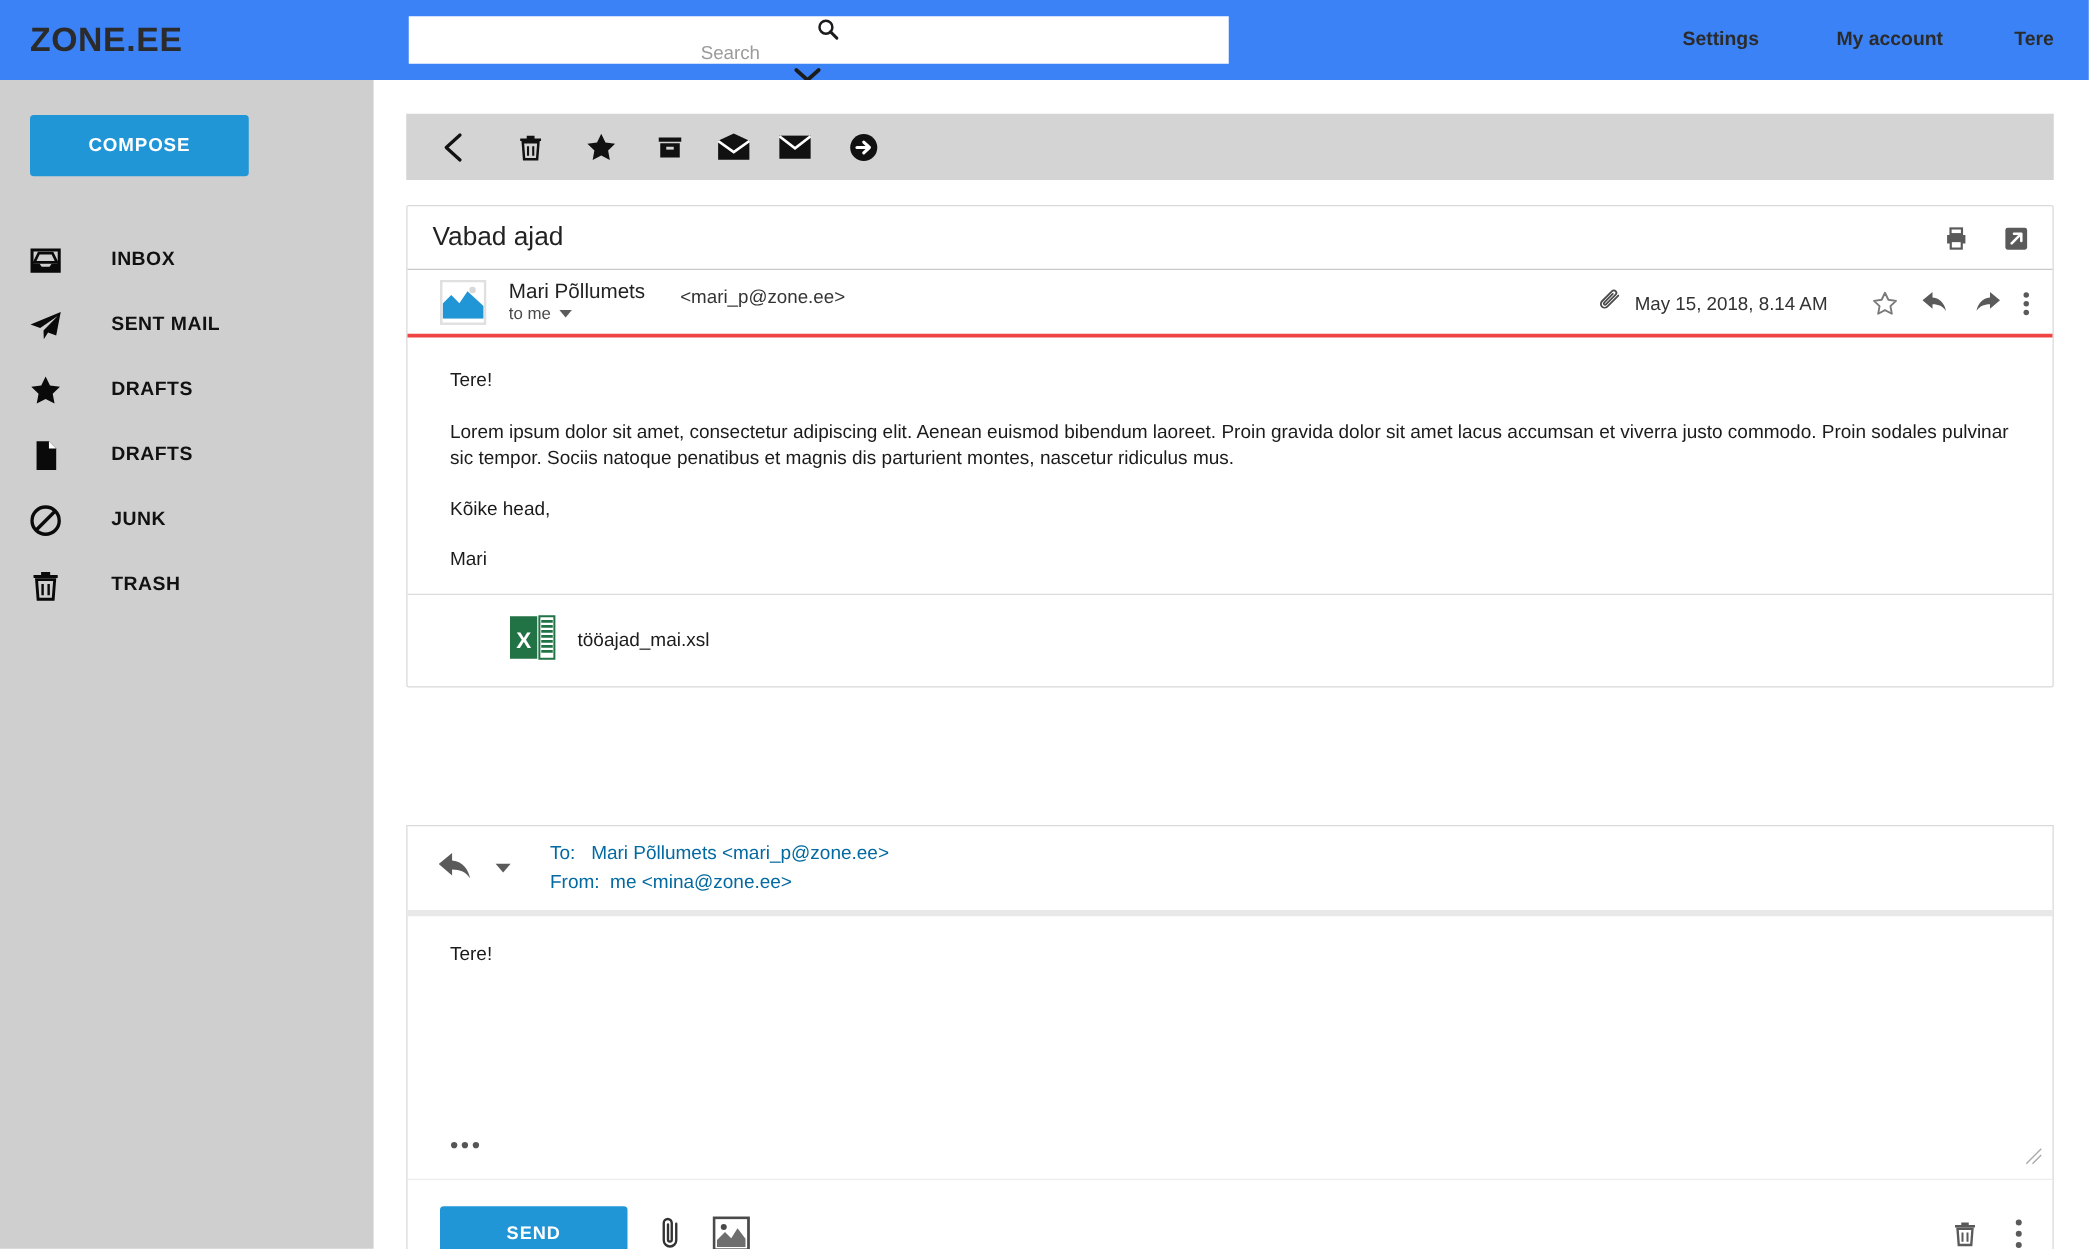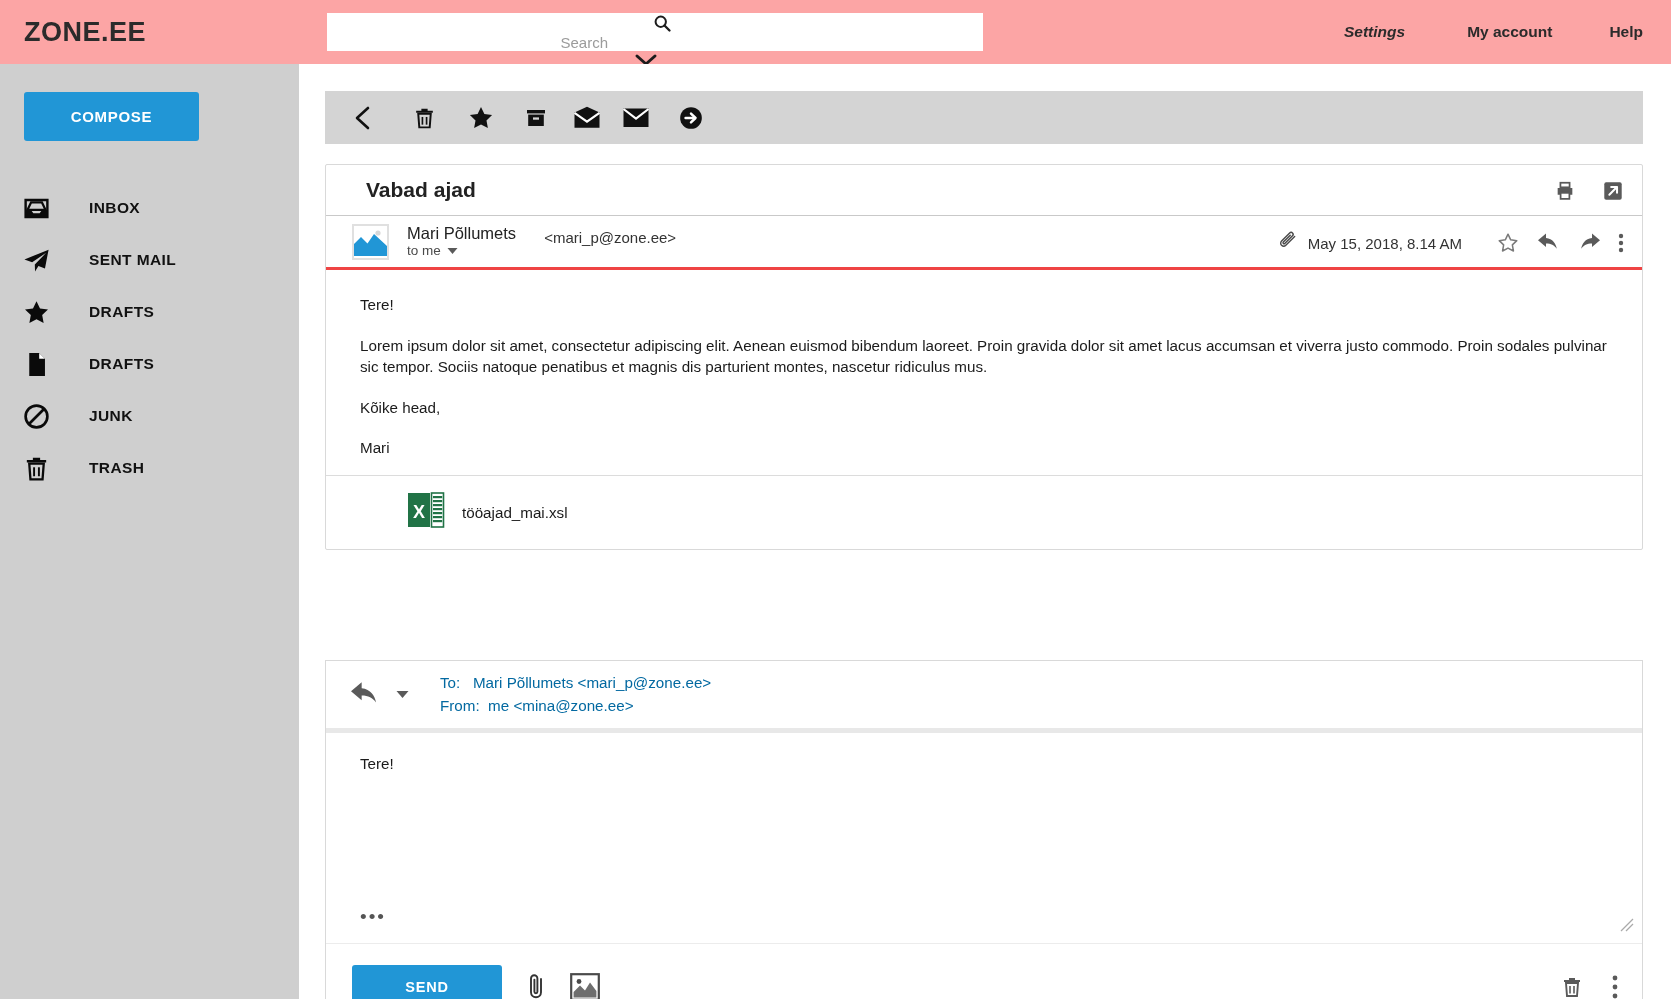--- a/index.html
+++ b/index.html
@@ -8,21 +8,21 @@
     width: 1671px; height: 999px;
     font-family: "Liberation Sans", sans-serif;
     background: #ffffff;
     overflow: hidden;
   }
 
   
   .topbar {
     position: absolute; left: 0; top: 0;
     width: 1671px; height: 64px;
-    background: #fca5a5;
+    background: #3b82f6;
     display: flex; align-items: center;
   }
   .brand {
     margin-left: 24px;
     font-size: 27px; font-weight: bold; color: #2b2b2b;
     letter-spacing: 0.5px;
     user-select: none;
   }
   .searchwrap {
     position: absolute; left: 327px; top: 13px;
@@ -43,21 +43,21 @@
   .topnav {
     position: absolute; right: 0; top: 0; height: 64px;
     display: flex; align-items: center;
   }
   .topnav a {
     color: #2b2b2b; font-size: 15.5px; font-weight: bold;
     text-decoration: none; margin-right: 0;
     padding: 0 0 0 0;
     user-select: none;
   }
-  .topnav .nav-settings { margin-right: 62px; font-style: italic; }
+  .topnav .nav-settings { margin-right: 62px; }
   .topnav .nav-account  { margin-right: 57px; }
   .topnav .nav-help     { margin-right: 28px; }
 
   
   .sidebar {
     position: absolute; left: 0; top: 64px;
     width: 299px; height: 935px;
     background: #cfcfcf;
   }
   .compose-btn {
@@ -104,21 +104,21 @@
     width: 1318px;
     border: 1px solid #d9d9d9;
     background: #fff;
     border-radius: 2px;
   }
   .msg-subject-row {
     height: 51px; border-bottom: 1px solid #c9c9c9;
     display: flex; align-items: center; position: relative;
   }
   .msg-subject {
-    margin-left: 40px; font-size: 21px; color: #222; font-weight: bold;
+    margin-left: 20px; font-size: 21px; color: #222; font-weight: normal;
   }
   .subject-actions {
     position: absolute; right: 18px; top: 0; height: 51px;
     display: flex; align-items: center; gap: 26px;
   }
   .icon-btn { cursor: pointer; display: flex; align-items: center; background:none;border:none;padding:0; }
 
   .msg-header {
     position: relative;
     height: 54px;
@@ -221,21 +221,21 @@
     <span class="search-caret">
       <svg width="26" height="16" viewBox="0 0 26 16">
           <polyline points="4,4 13,12 22,4" fill="none" stroke="#1c1c1c" stroke-width="3" stroke-linecap="round" stroke-linejoin="round"></polyline>
         </svg>
     </span>
   </div>
 
   <nav class="topnav">
     <a href="#" class="nav-settings">Settings</a>
     <a href="#" class="nav-account">My account</a>
-    <a href="#" class="nav-help">Help</a>
+    <a href="#" class="nav-help">Tere</a>
   </nav>
 </div>
 
 <aside class="sidebar">
   <button class="compose-btn">COMPOSE</button>
 
   <div class="folders">
 
     <div class="folder">
       <span class="fi">

